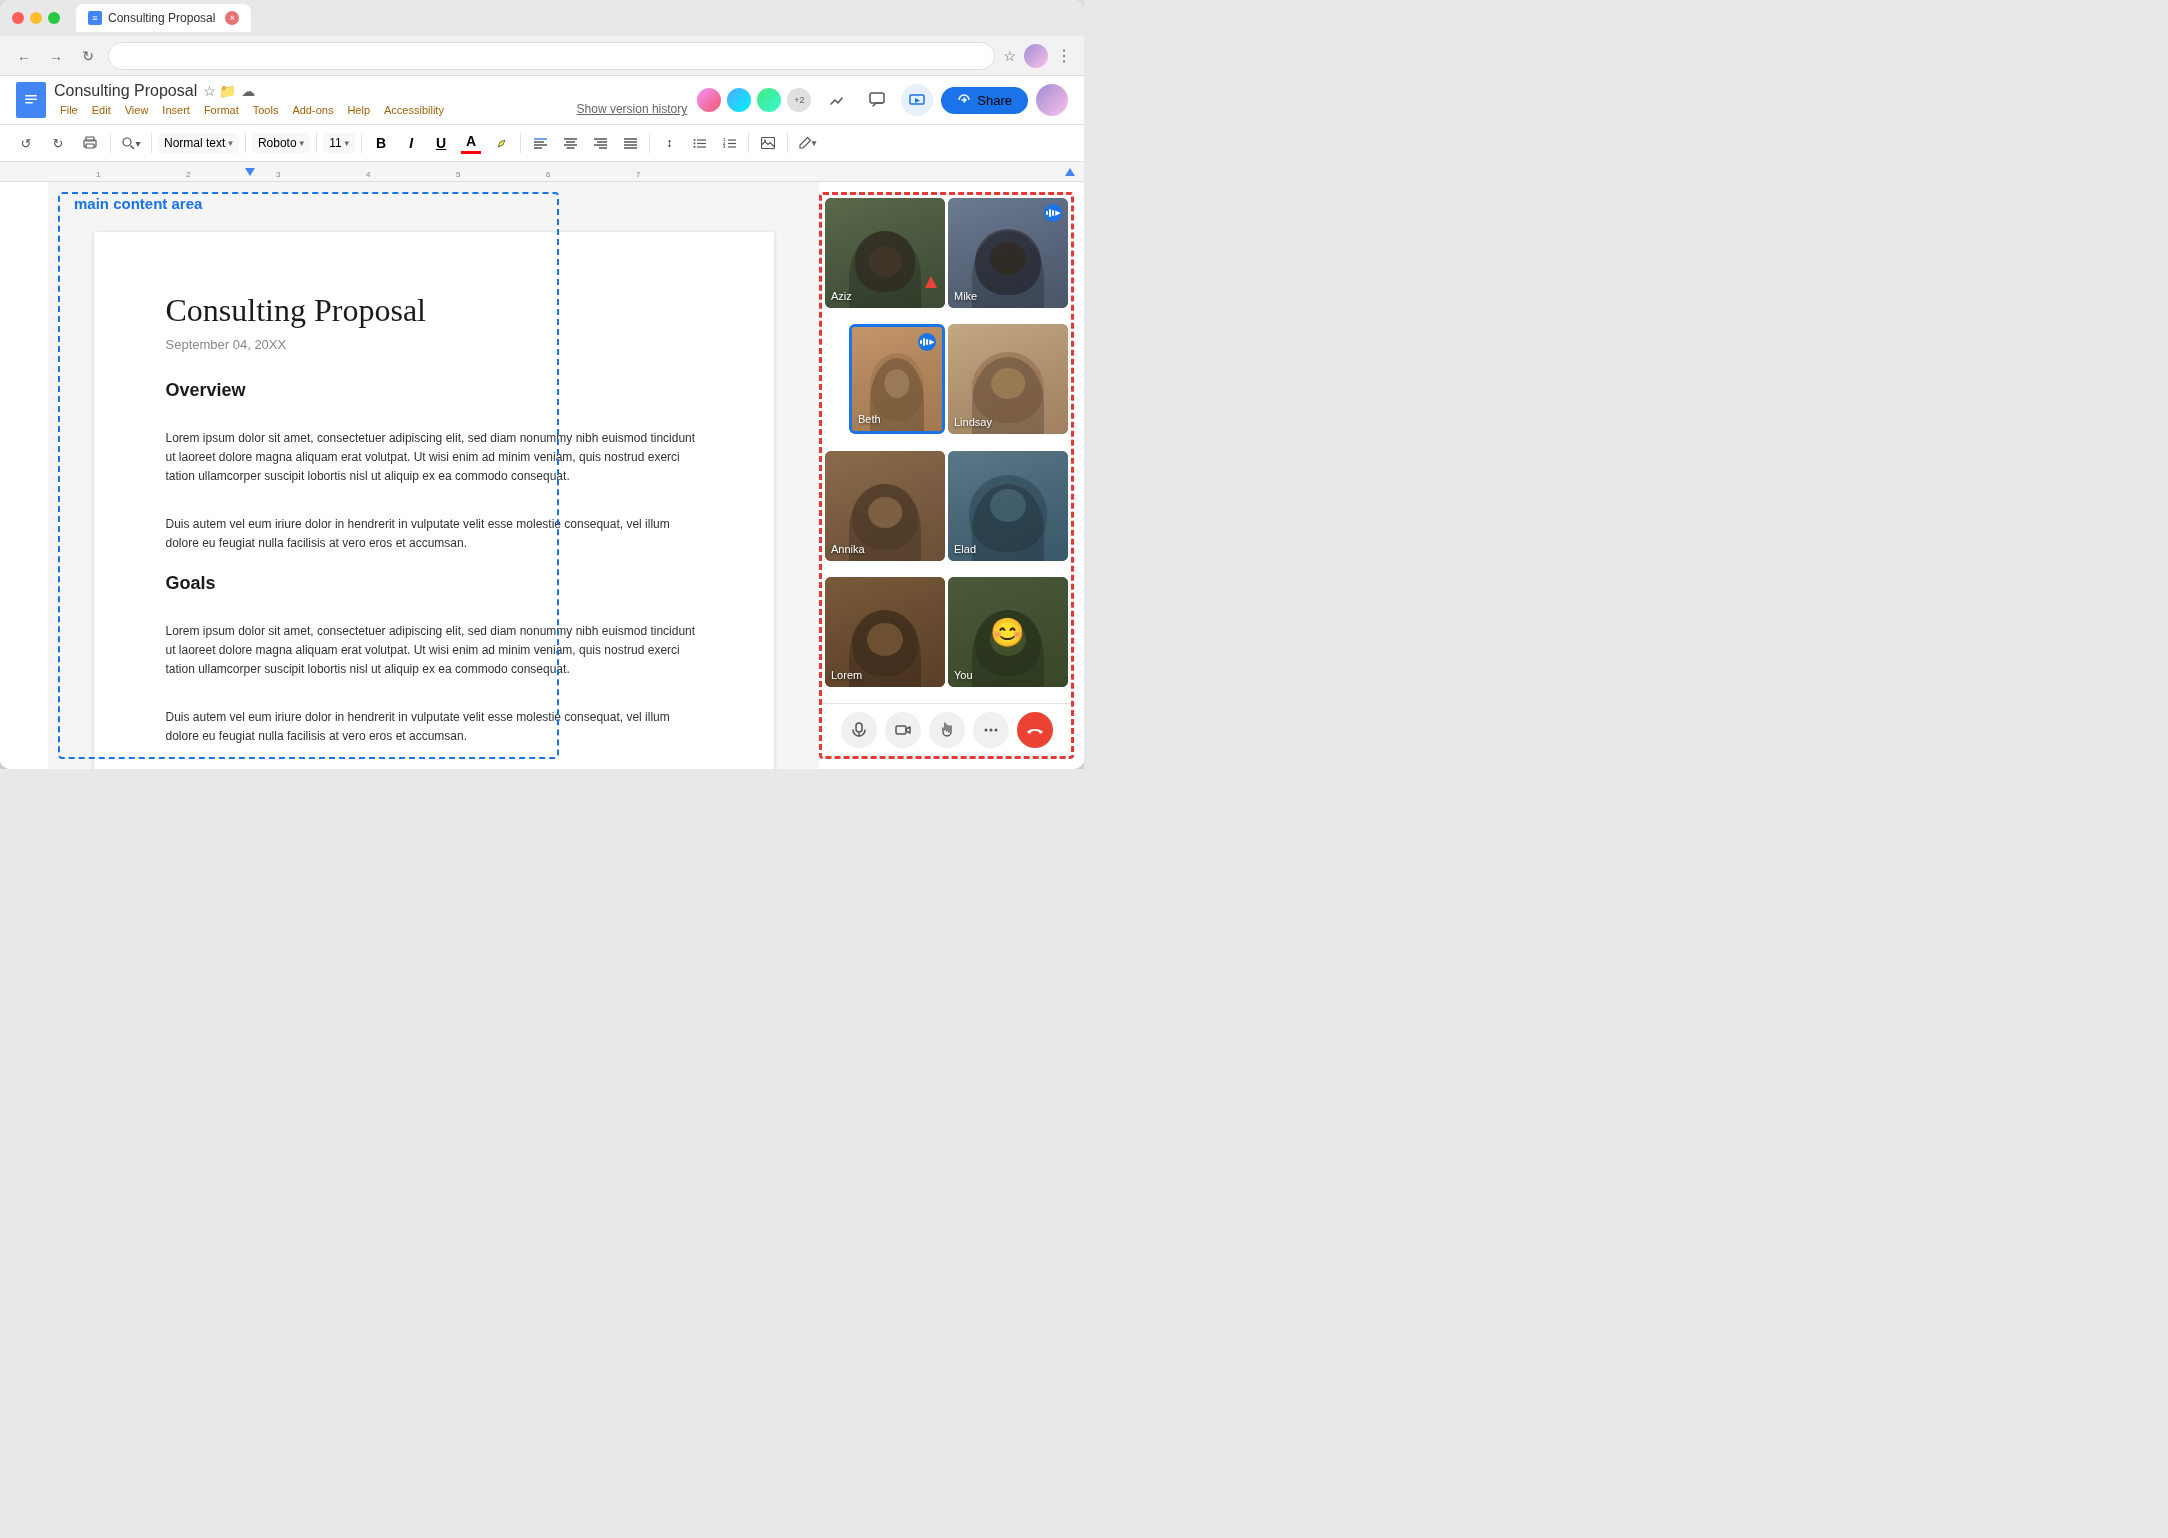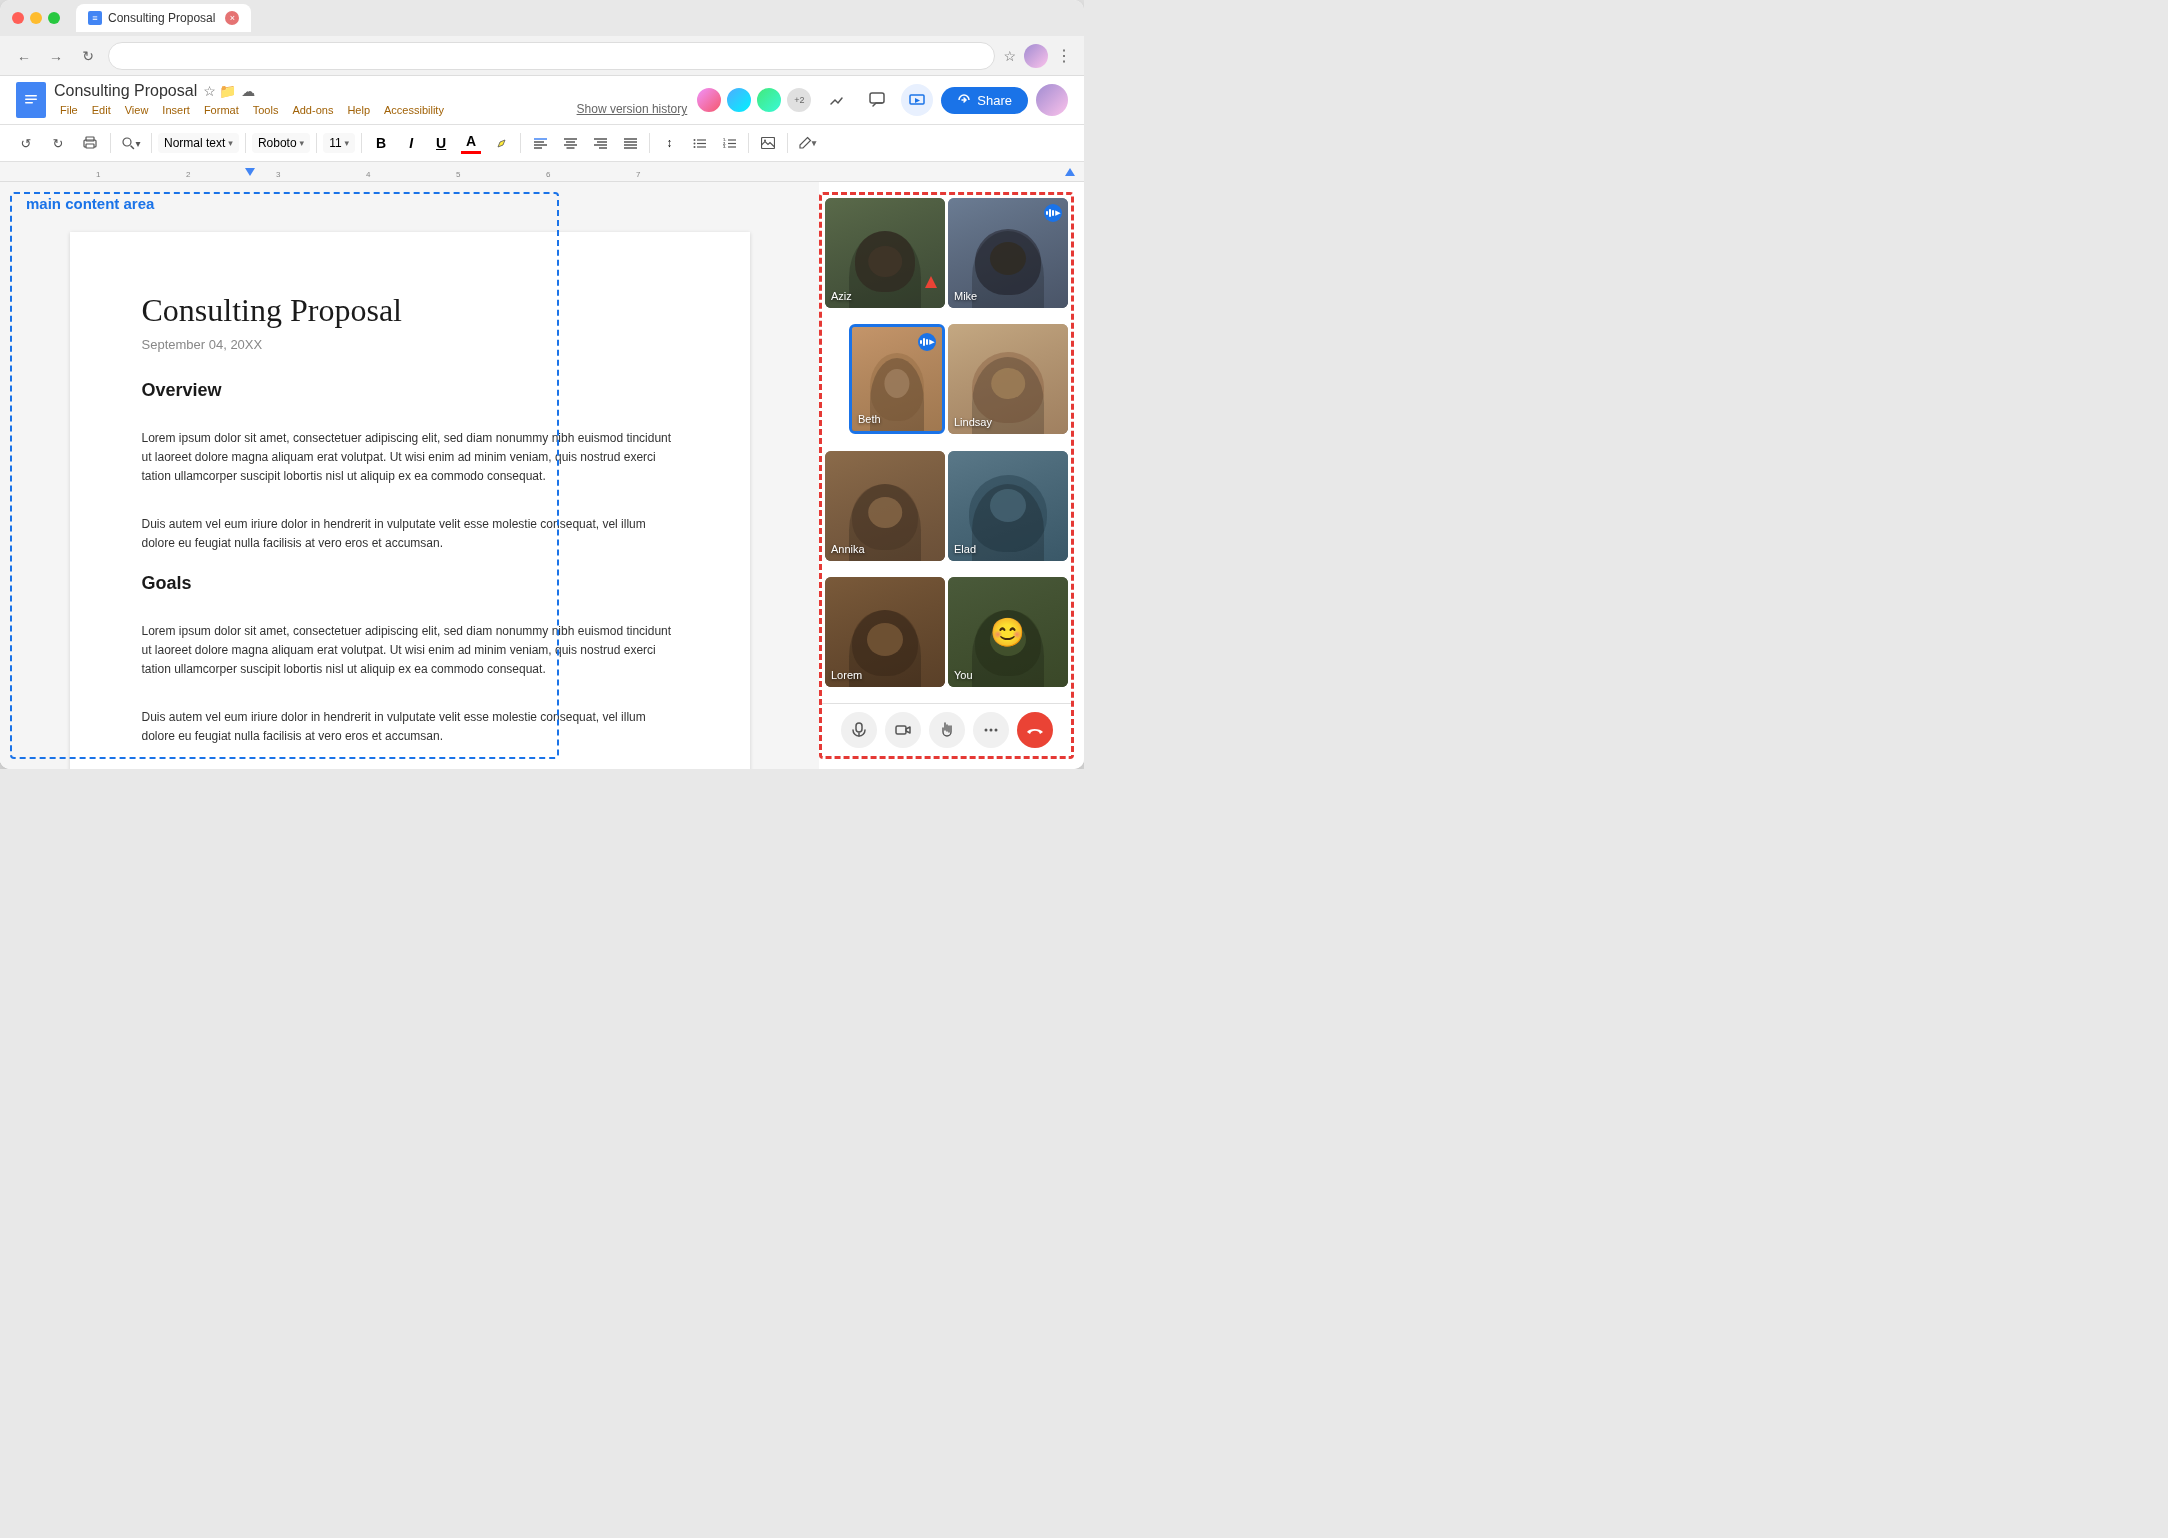--- a/index.html
+++ b/index.html
@@ -251,21 +251,21 @@
       display: flex;
       align-items: center;
       justify-content: center;
       cursor: pointer;
       color: #555;
       font-size: 16px;
     }
 
     .share-btn {
       background: #1a73e8;
-      color: #ffffff;
+      color: #000000;
       border-radius: 20px;
       padding: 6px 16px;
       font-size: 13px;
       font-weight: 500;
       cursor: pointer;
       display: flex;
       align-items: center;
       gap: 6px;
     }
 
@@ -339,20 +339,21 @@
       border-bottom: 1px solid #ddd;
       position: relative;
       overflow: hidden;
     }
 
     
     .docs-main {
       display: flex;
       flex: 1;
       overflow: hidden;
+      padding-left: 48px;
     }
 
     .docs-editor-area {
       flex: 1;
       background: #f5f5f5;
       overflow: auto;
       padding: 20px;
       position: relative;
     }
 

